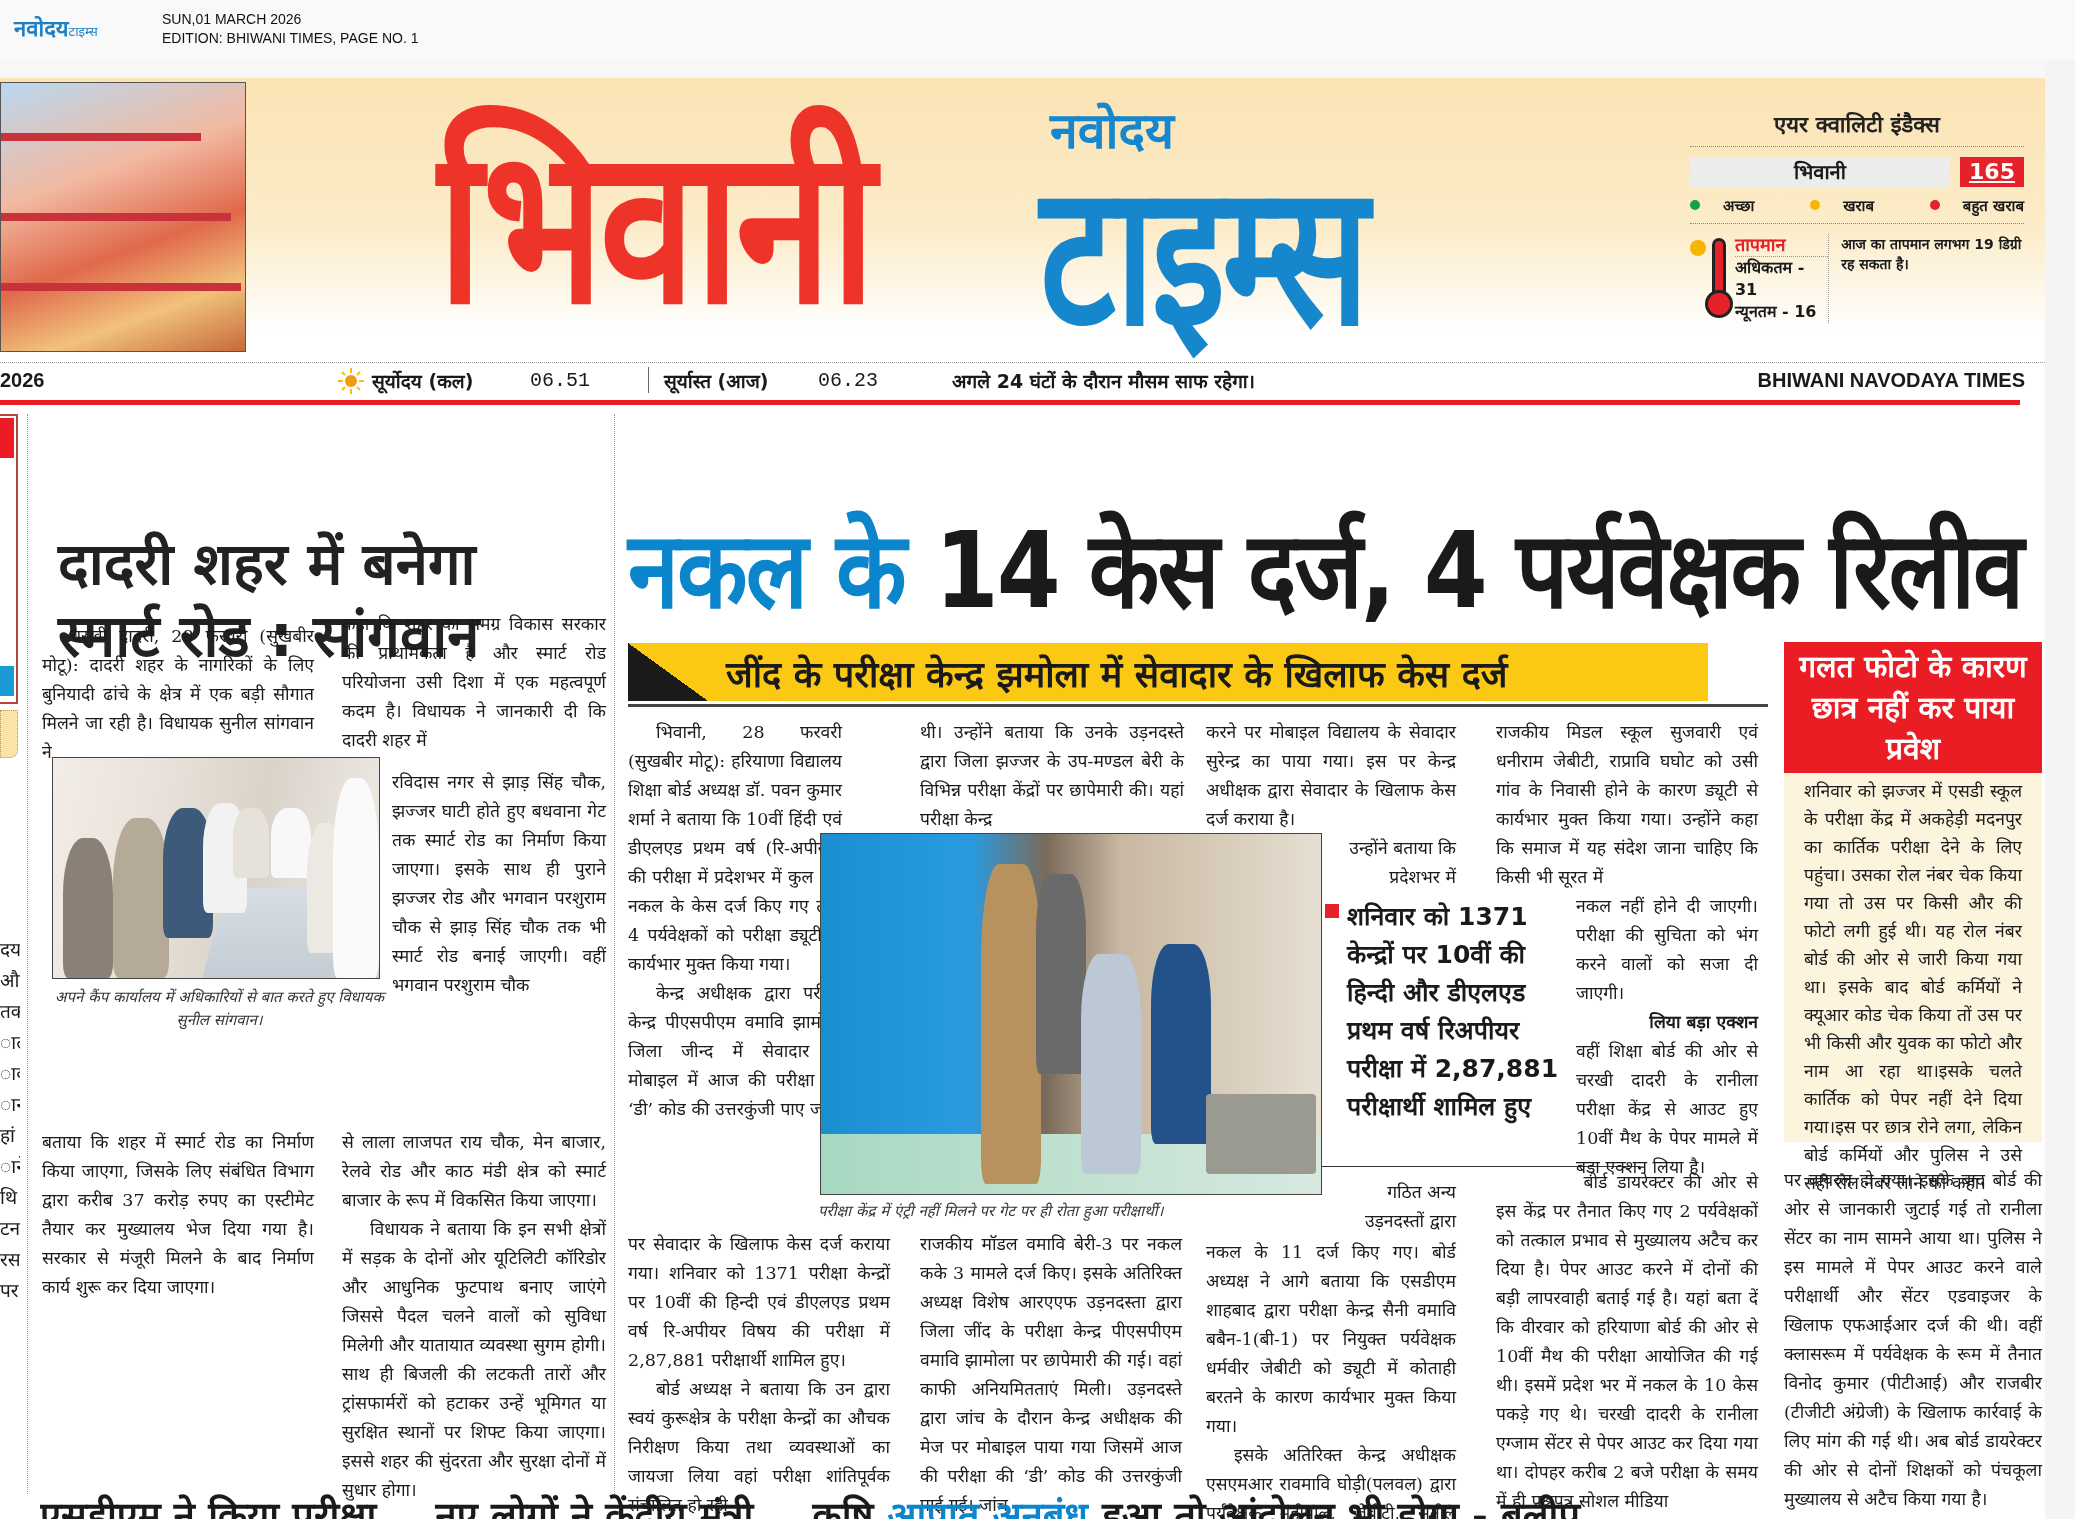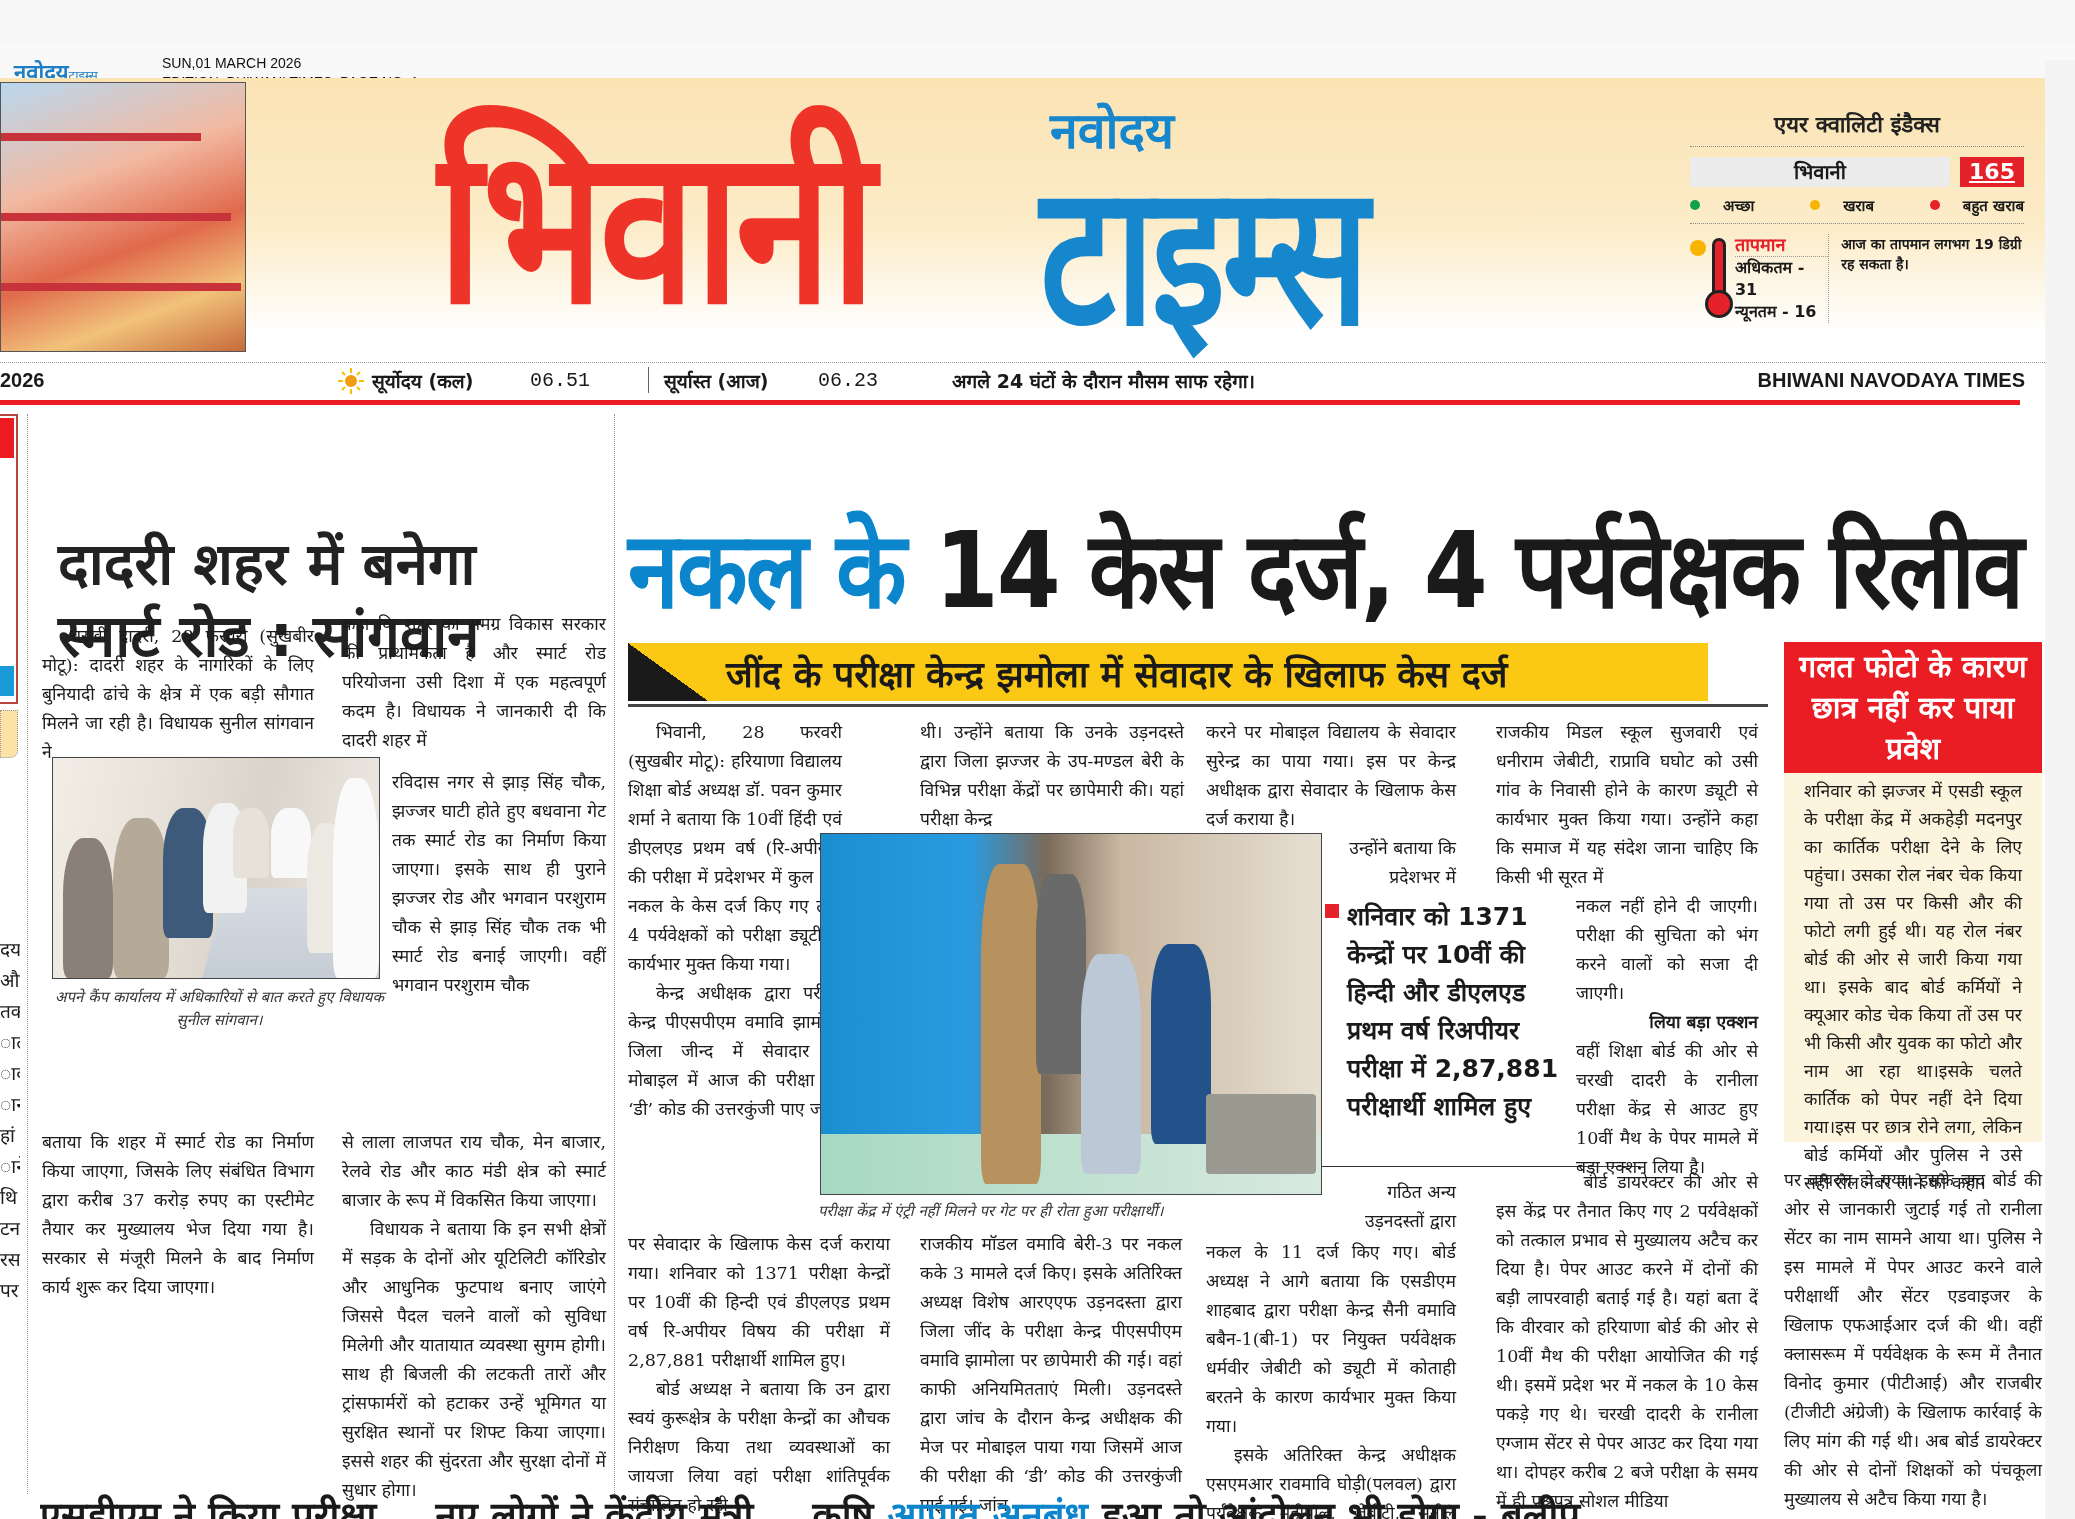--- a/index.html
+++ b/index.html
@@ -1,20 +1,20 @@
 <!DOCTYPE html>
 <html><head>
 <meta charset="utf-8">
 <style>
   * { box-sizing: border-box; margin: 0; padding: 0; }
   html, body { width: 2075px; height: 1519px; overflow: hidden; background: #f7f7f7; }
   body { font-family: "DejaVu Sans", sans-serif; color: #1a1a1a; position: relative; }
 
   
-  .topbar { position: absolute; left: 0; top: 0; width: 2075px; height: 60px; background: #f9f9f9; margin-top: 44px; }
+  .topbar { position: absolute; left: 0; top: 0; width: 2075px; height: 60px; background: #f9f9f9; }
   .topbar .logo { position: absolute; left: 14px; top: 12px; font-size: 22px; font-weight: bold; color: #1e7fc3; }
   .topbar .logo small { font-size: 13px; font-weight: normal; }
   .topbar .meta { position: absolute; left: 162px; top: 10px; font-family: "Liberation Sans", sans-serif; font-size: 14px; line-height: 19px; color: #111; }
 
   .page { position: absolute; left: 0; top: 78px; width: 2045px; height: 1441px; background: #fff; overflow: hidden; }
   .scroll-track { position: absolute; left: 2045px; top: 60px; width: 30px; height: 1459px; background: #f4f4f4; }
 
   
   .mast { position: absolute; left: 0; top: 0; width: 2045px; height: 276px;
           background: linear-gradient(180deg, #fbe3b4 0%, #fcecc9 55%, #ffffff 92%); }

